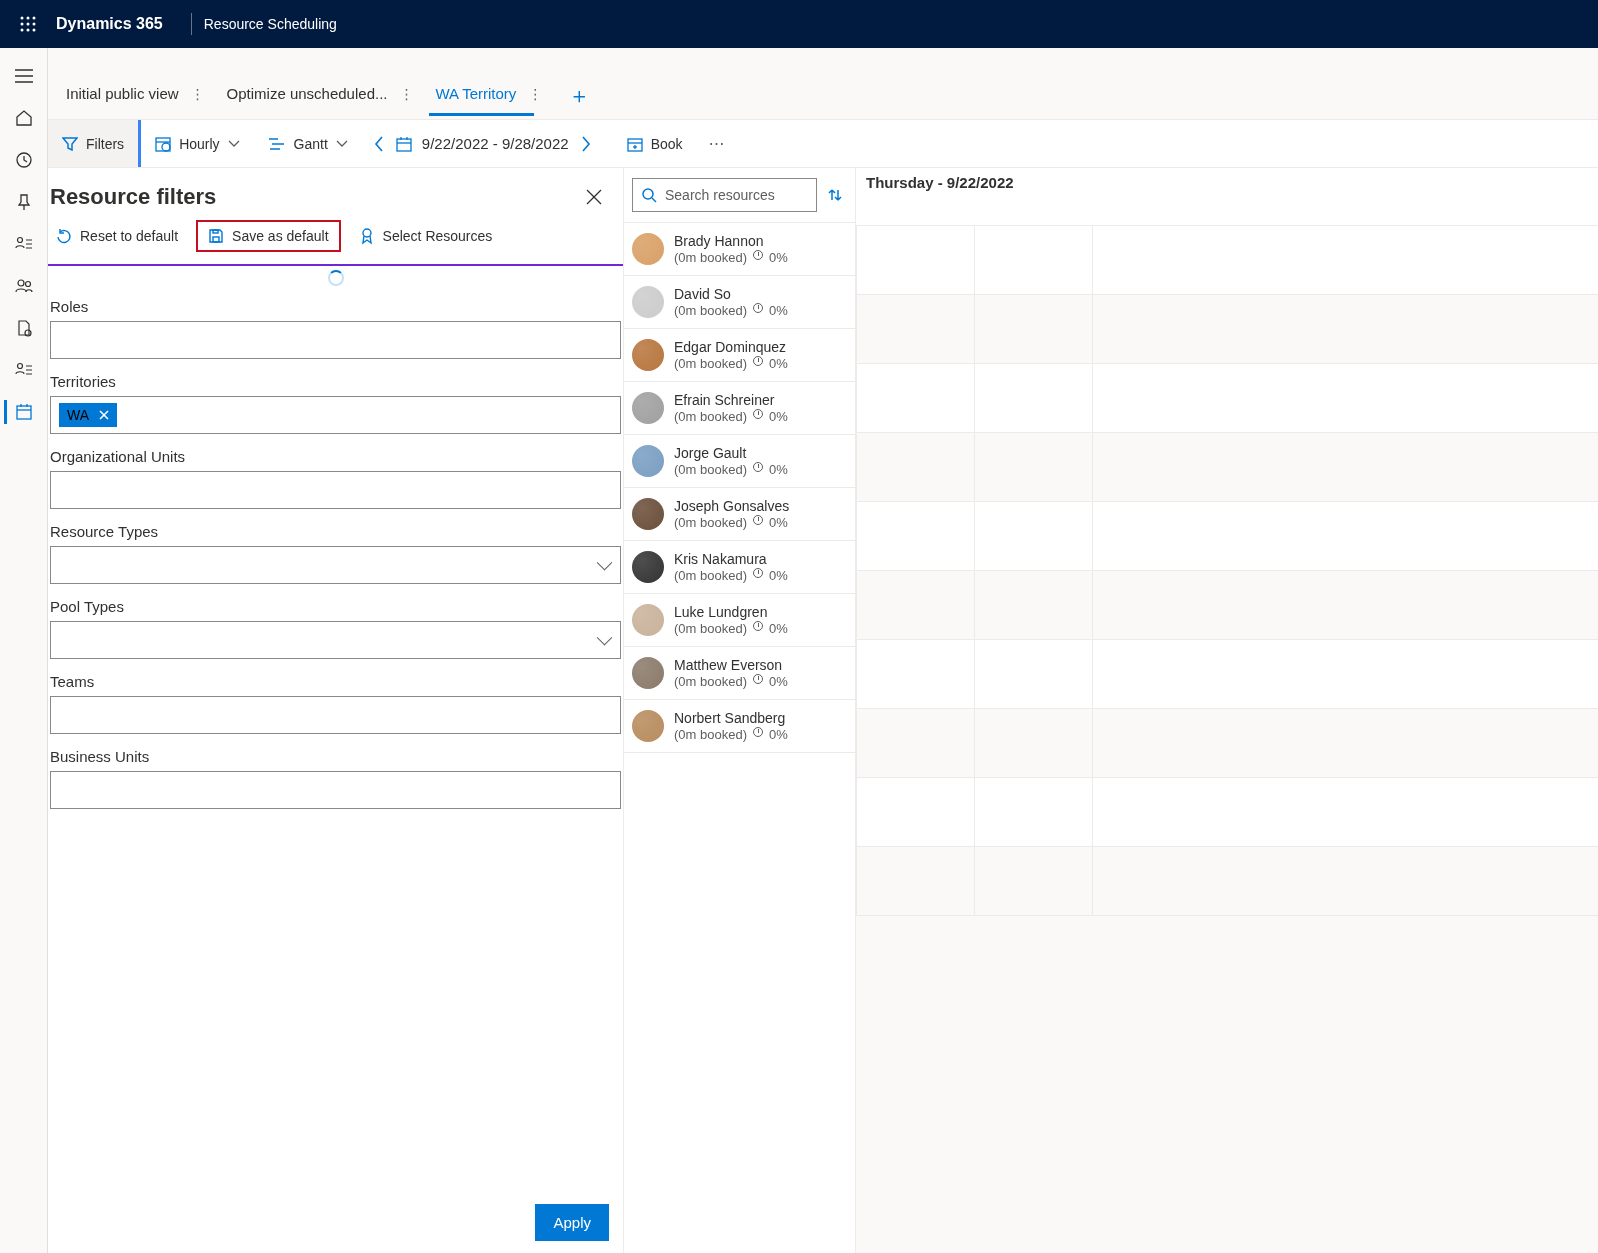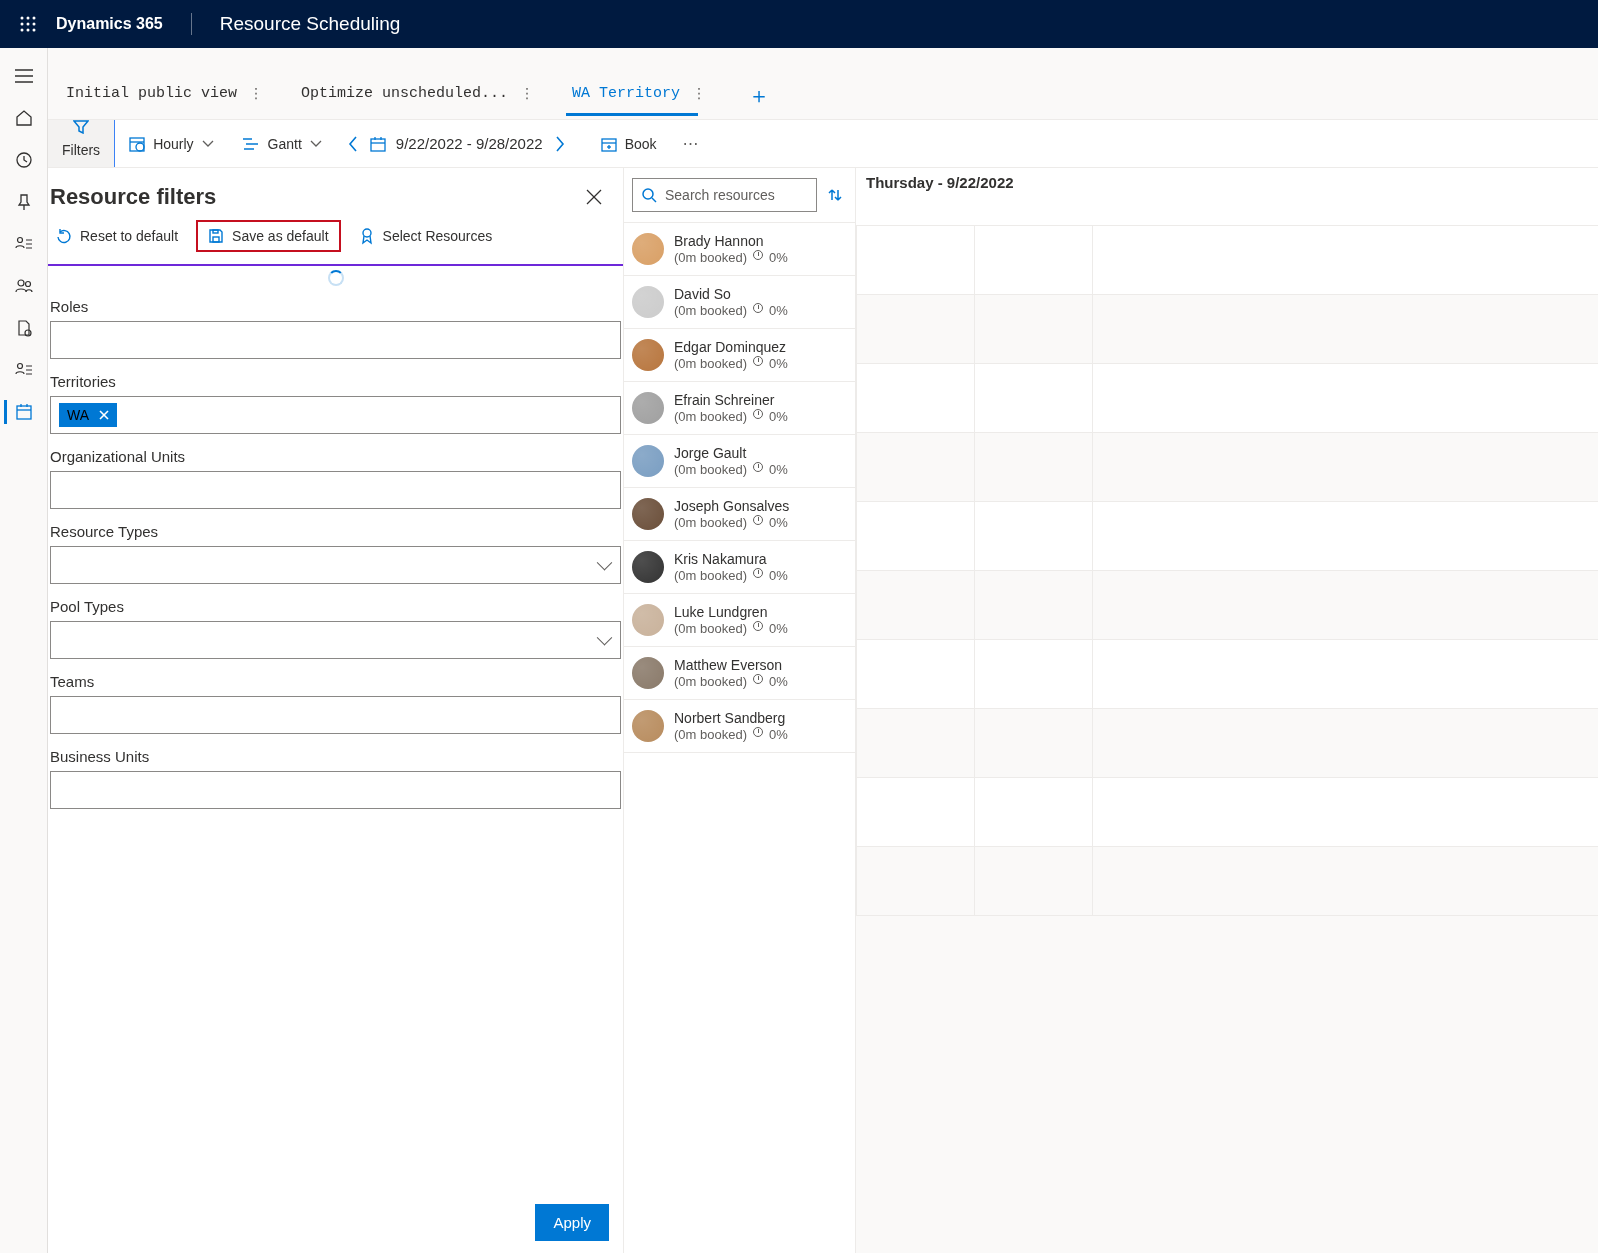--- a/index.html
+++ b/index.html
@@ -4,42 +4,42 @@
 <style>
   * { box-sizing: border-box; }
   html, body { margin: 0; padding: 0; font-family: "Segoe UI", -apple-system, sans-serif; height: 100%; overflow: hidden; }
   body { background: #faf9f8; display: flex; flex-direction: column; height: 1253px; width: 1598px; }
 
   
   .topbar { background: #001a40; color: #fff; height: 48px; display: flex; align-items: center; padding: 0 8px; flex-shrink: 0; }
   .waffle { width: 40px; height: 40px; display: flex; align-items: center; justify-content: center; cursor: pointer; }
   .brand { font-weight: 600; font-size: 16px; margin-left: 8px; margin-right: 20px; }
   .divider-v { width: 1px; height: 22px; background: rgba(255,255,255,0.4); margin: 0 8px; }
-  .area { font-size: 19px; margin-left: 20px; }
+  .area { font-size: 14px; margin-left: 4px; }
 
   
   .body { flex: 1; display: flex; min-height: 0; }
   .leftrail { width: 48px; border-right: 1px solid #e1dfdd; background: #faf9f8; display: flex; flex-direction: column; align-items: center; padding-top: 8px; flex-shrink: 0; }
   .leftrail .rail-item { width: 40px; height: 40px; display: flex; align-items: center; justify-content: center; cursor: pointer; color: #323130; margin-bottom: 2px; position: relative; }
   .leftrail .rail-item.active::before { content:""; position:absolute; left:0; top:8px; bottom:8px; width:3px; background:#0078d4; }
 
   .main { flex: 1; display: flex; flex-direction: column; background: #faf9f8; min-width: 0; }
 
   
-  .tabs { display: flex; align-items: center; height: 72px; padding: 24px 12px 0 12px; gap: 22px; border-bottom: 1px solid #edebe9; background:#faf9f8; flex-shrink: 0; font-family: Liberation Mono, monospace; }
+  .tabs { display: flex; align-items: center; height: 72px; padding: 24px 12px 0 12px; gap: 6px; border-bottom: 1px solid #edebe9; background:#faf9f8; flex-shrink: 0; }
   .tab { font-size: 15px; color: #323130; padding: 10px 6px 14px 6px; cursor: pointer; display: flex; align-items: center; gap: 8px; position: relative; }
   .tab.active { color: #0078d4; font-weight: 400; }
   .tab.active::after { content:""; position:absolute; left:0; right:18px; bottom:0; height:3px; background:#0078d4; }
   .tab .kebab { color:#605e5c; font-size: 14px; padding: 0 4px; }
   .tab-add { color:#0078d4; font-size: 22px; padding: 4px 10px; cursor: pointer; }
 
   
   .toolbar { display: flex; align-items: center; height: 48px; border-bottom: 1px solid #edebe9; background: #fff; flex-shrink: 0; }
   .tool-btn { display: flex; align-items: center; gap: 8px; padding: 0 14px; height: 100%; cursor: pointer; font-size: 14px; color: #323130; }
-  .tool-btn.filters { background: #f3f2f1; border-right: 1px solid #3b82f6; flex-direction: column; }
+  .tool-btn.filters { background: #f3f2f1; border-right: 3px solid #3b82f6; }
   .tool-icon { color: #0078d4; display: inline-flex; }
   .tool-chevron { color: #605e5c; }
   .toolbar .nav-arrow { color:#0078d4; padding: 0 12px; cursor:pointer; }
   .toolbar .date-range { display:flex; align-items:center; gap:10px; font-size:15px; color:#323130; cursor:pointer; }
   .toolbar .ellipsis { color:#605e5c; padding: 0 12px; cursor:pointer; font-size:16px; letter-spacing:2px; }
 
   
   .content { flex:1; display:flex; min-height:0; background:#fff; }
 
   

